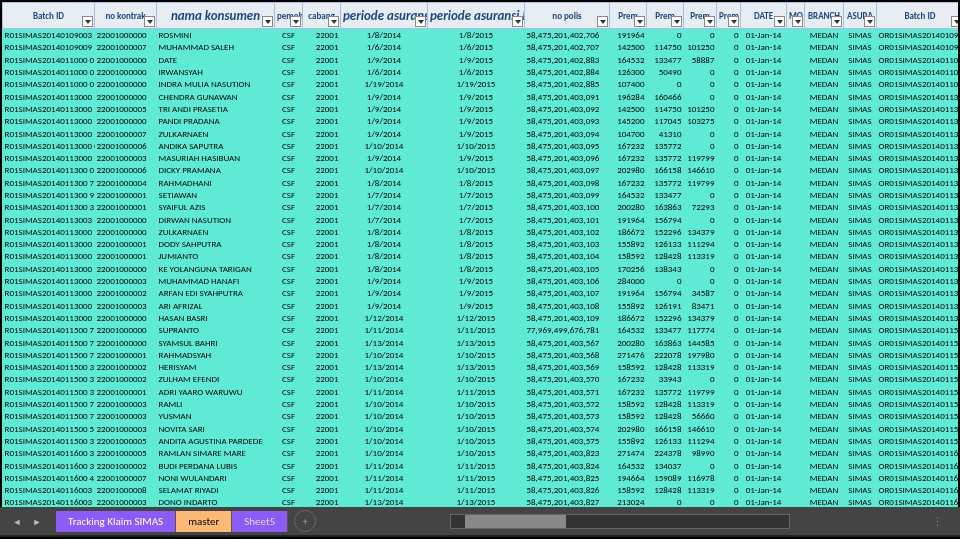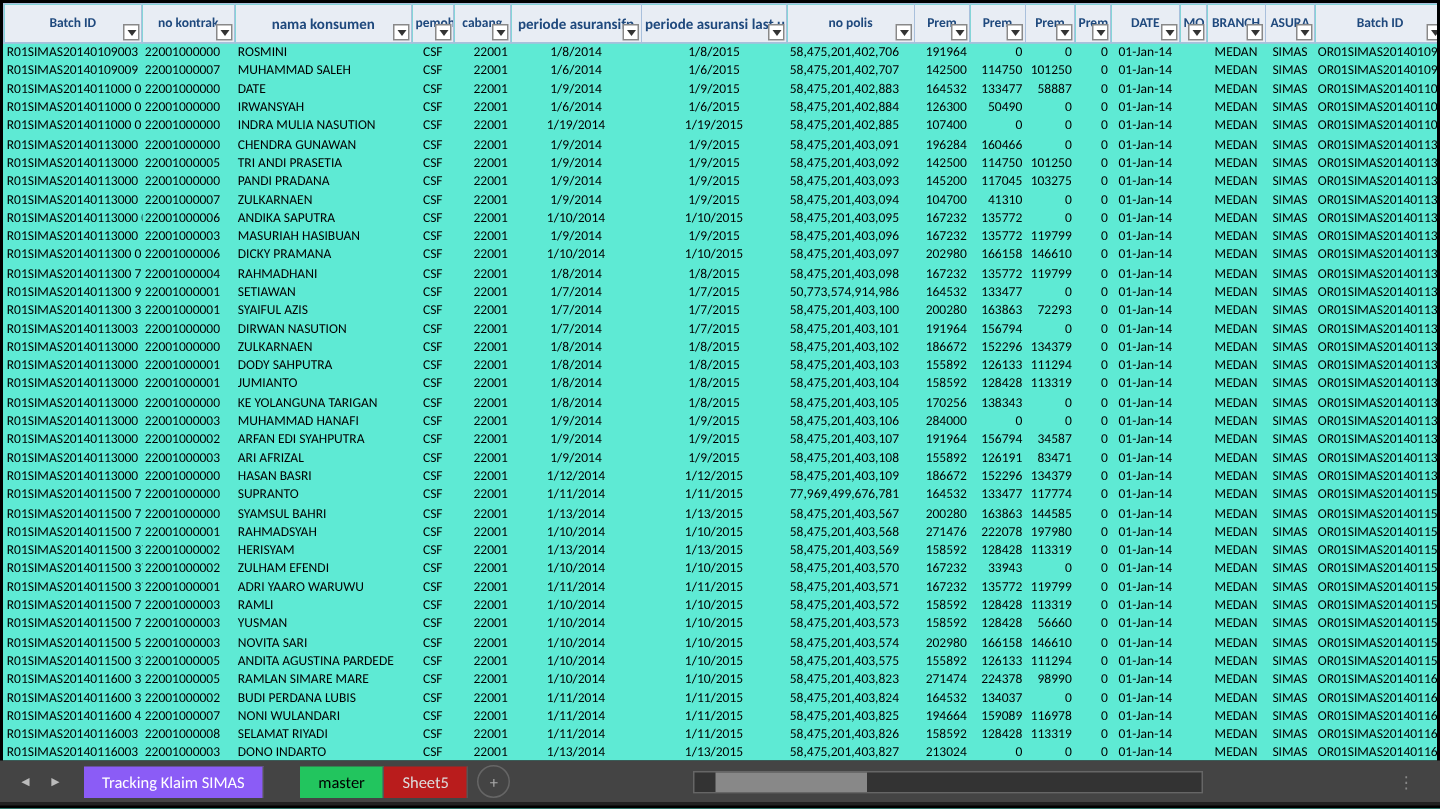--- a/index.html
+++ b/index.html
@@ -6,26 +6,26 @@
 body { background:#000; width:960px; height:539px; overflow:hidden; }
 .workspace { background:#5eead4; width:956px; height:505px; margin:2px 2px 0 2px; display:flex; flex-direction:column; }
 table { border-collapse:collapse; width:100%; font-size:9px; table-layout:fixed; }
 th { background:#e8edf4; border:1px solid #a9c0dc; color:#1f497d; font-weight:600; padding:1px 2px; position:relative; height:26px; text-align:center; white-space:nowrap; overflow:hidden; }
 td { border:0; padding:0 2px; height:12.3px; white-space:nowrap; overflow:hidden; text-overflow:clip; color:#000; }
 .n { text-align:right; }
 .c { text-align:center; }
 .filter { position:absolute; right:1px; bottom:1px; width:11px; height:11px; background:#fff; border:1px solid #888; }
 .filter::after { content:""; position:absolute; top:3px; left:2px; border-left:3px solid transparent; border-right:3px solid transparent; border-top:4px solid #333; }
 th .lbl { display:block; line-height:1; }
-th .lbl.sm { font-size:10px; }
+th .lbl.sm { font-size:13px;font-style:italic; }
 .sheet-bar { height:28px; background:#444; display:flex; align-items:center; padding:0 8px; gap:0; color:#ccc; font-size:11px; }
 .nav-group { display:flex; gap:2px; margin-right:10px; }
 .nav-btn { width:18px; height:18px; display:flex; align-items:center; justify-content:center; color:#bbb; cursor:pointer; font-size:9px; }
-.tab { padding:4px 12px; background:#b91c1c; color:#ddd; border-right:1px solid #555; cursor:pointer; }
-.tab.active { background:#22c55e; color:#000;margin-left:24px; }
+.tab { padding:4px 12px; background:#8b5cf6; color:#ddd; border-right:1px solid #555; cursor:pointer; }
+.tab.active { background:#fdba74; color:#000; }
 .tab.hl { background:#8b5cf6; color:#fff; }
 .tab.red { color:#ff4040; background:#3a3a3a; }
 .newtab { width:22px; height:22px; border:1px solid #666; border-radius:50%; display:flex; align-items:center; justify-content:center; margin-left:6px; color:#aaa; cursor:pointer; }
 .bottom-strip { height:2px; background:#222; }
 .scroll-area { flex:1; overflow:auto; }
 .hscroll { width:340px; height:15px; margin-left:auto; background:#333; position:relative; border:1px solid #666; }
 .hscroll .thumb { position:absolute; top:0; left:4%; width:30%; height:100%; background:#888; }
 .opts { margin-left:auto; color:#888; padding:0 8px; cursor:pointer; letter-spacing:1px; }
 </style>
 </head>
@@ -374,21 +374,21 @@
             <td>OR01SIMAS20140113003</td>
           </tr>
           <tr>
             <td>R01SIMAS2014011300 9</td>
             <td>22001000001</td>
             <td>SETIAWAN</td>
             <td class="c">CSF</td>
             <td class="n">22001</td>
             <td class="c">1/7/2014</td>
             <td class="c">1/7/2015</td>
-            <td>50,773,574,914,986</td>
+            <td>58,475,201,403,099</td>
             <td class="n">164532</td>
             <td class="n">133477</td>
             <td class="n">0</td>
             <td class="n">0</td>
             <td class="c">01-Jan-14</td>
             <td></td>
             <td class="c">MEDAN</td>
             <td class="c">SIMAS</td>
             <td>OR01SIMAS20140113003</td>
           </tr>

